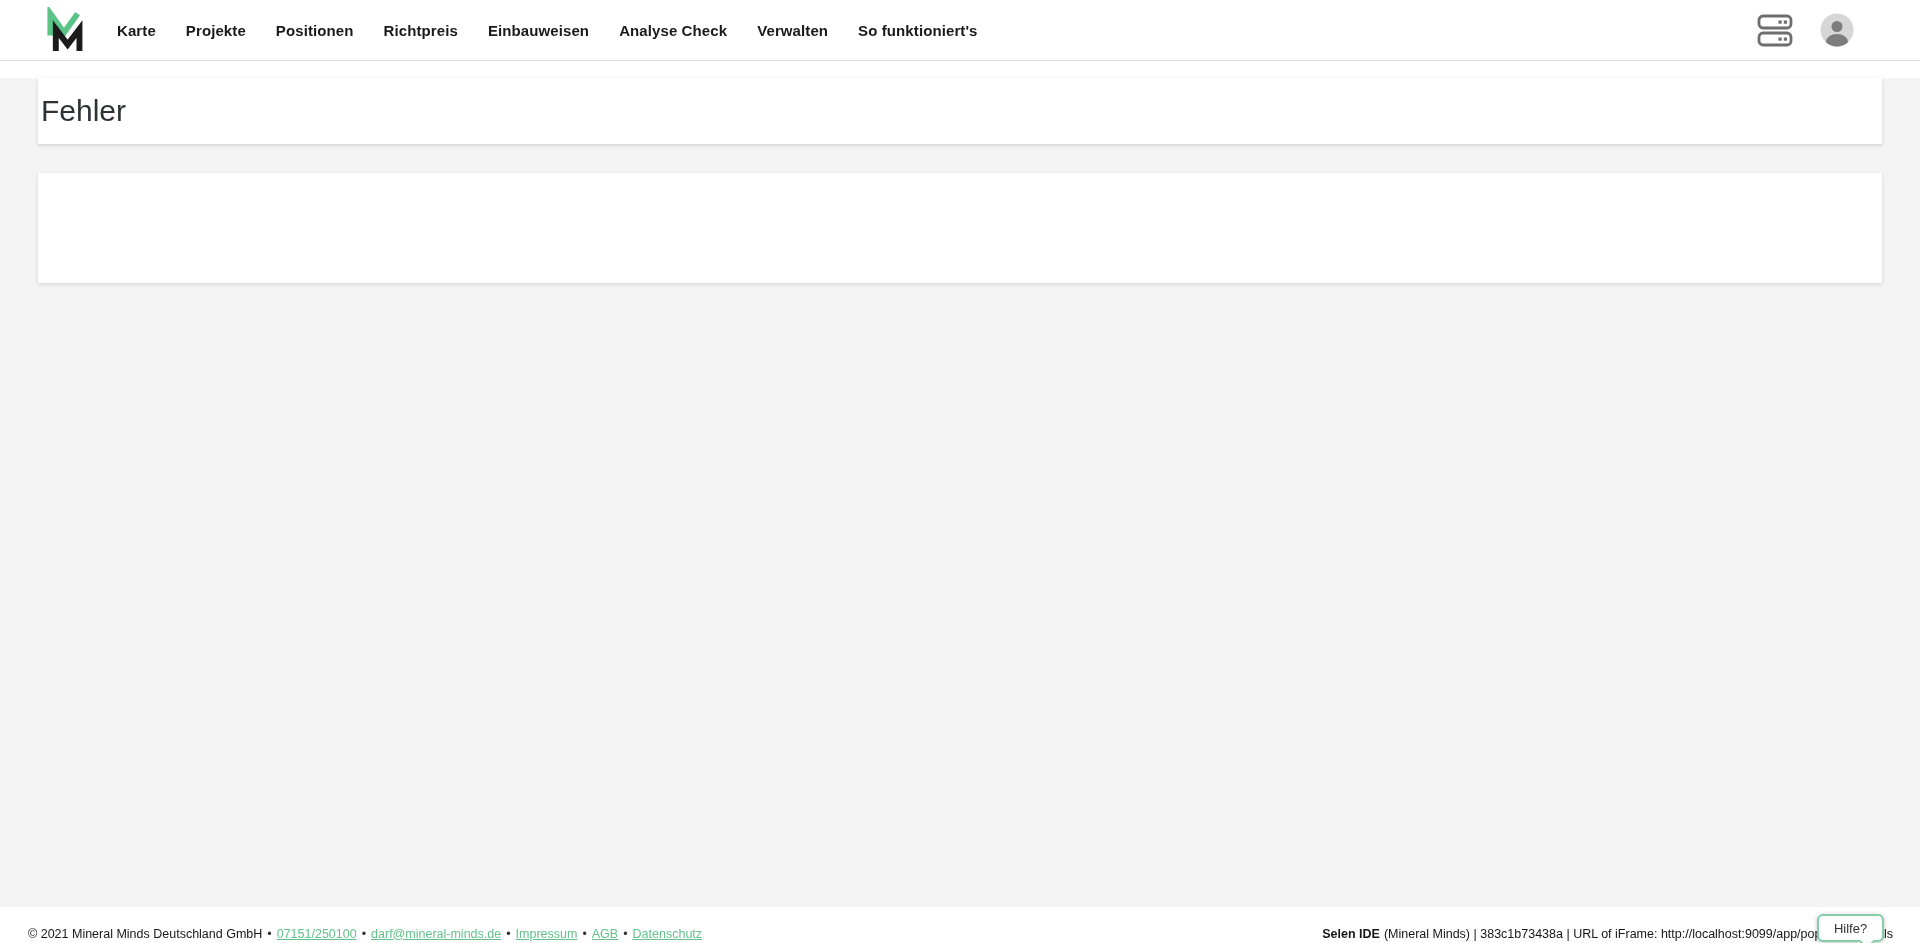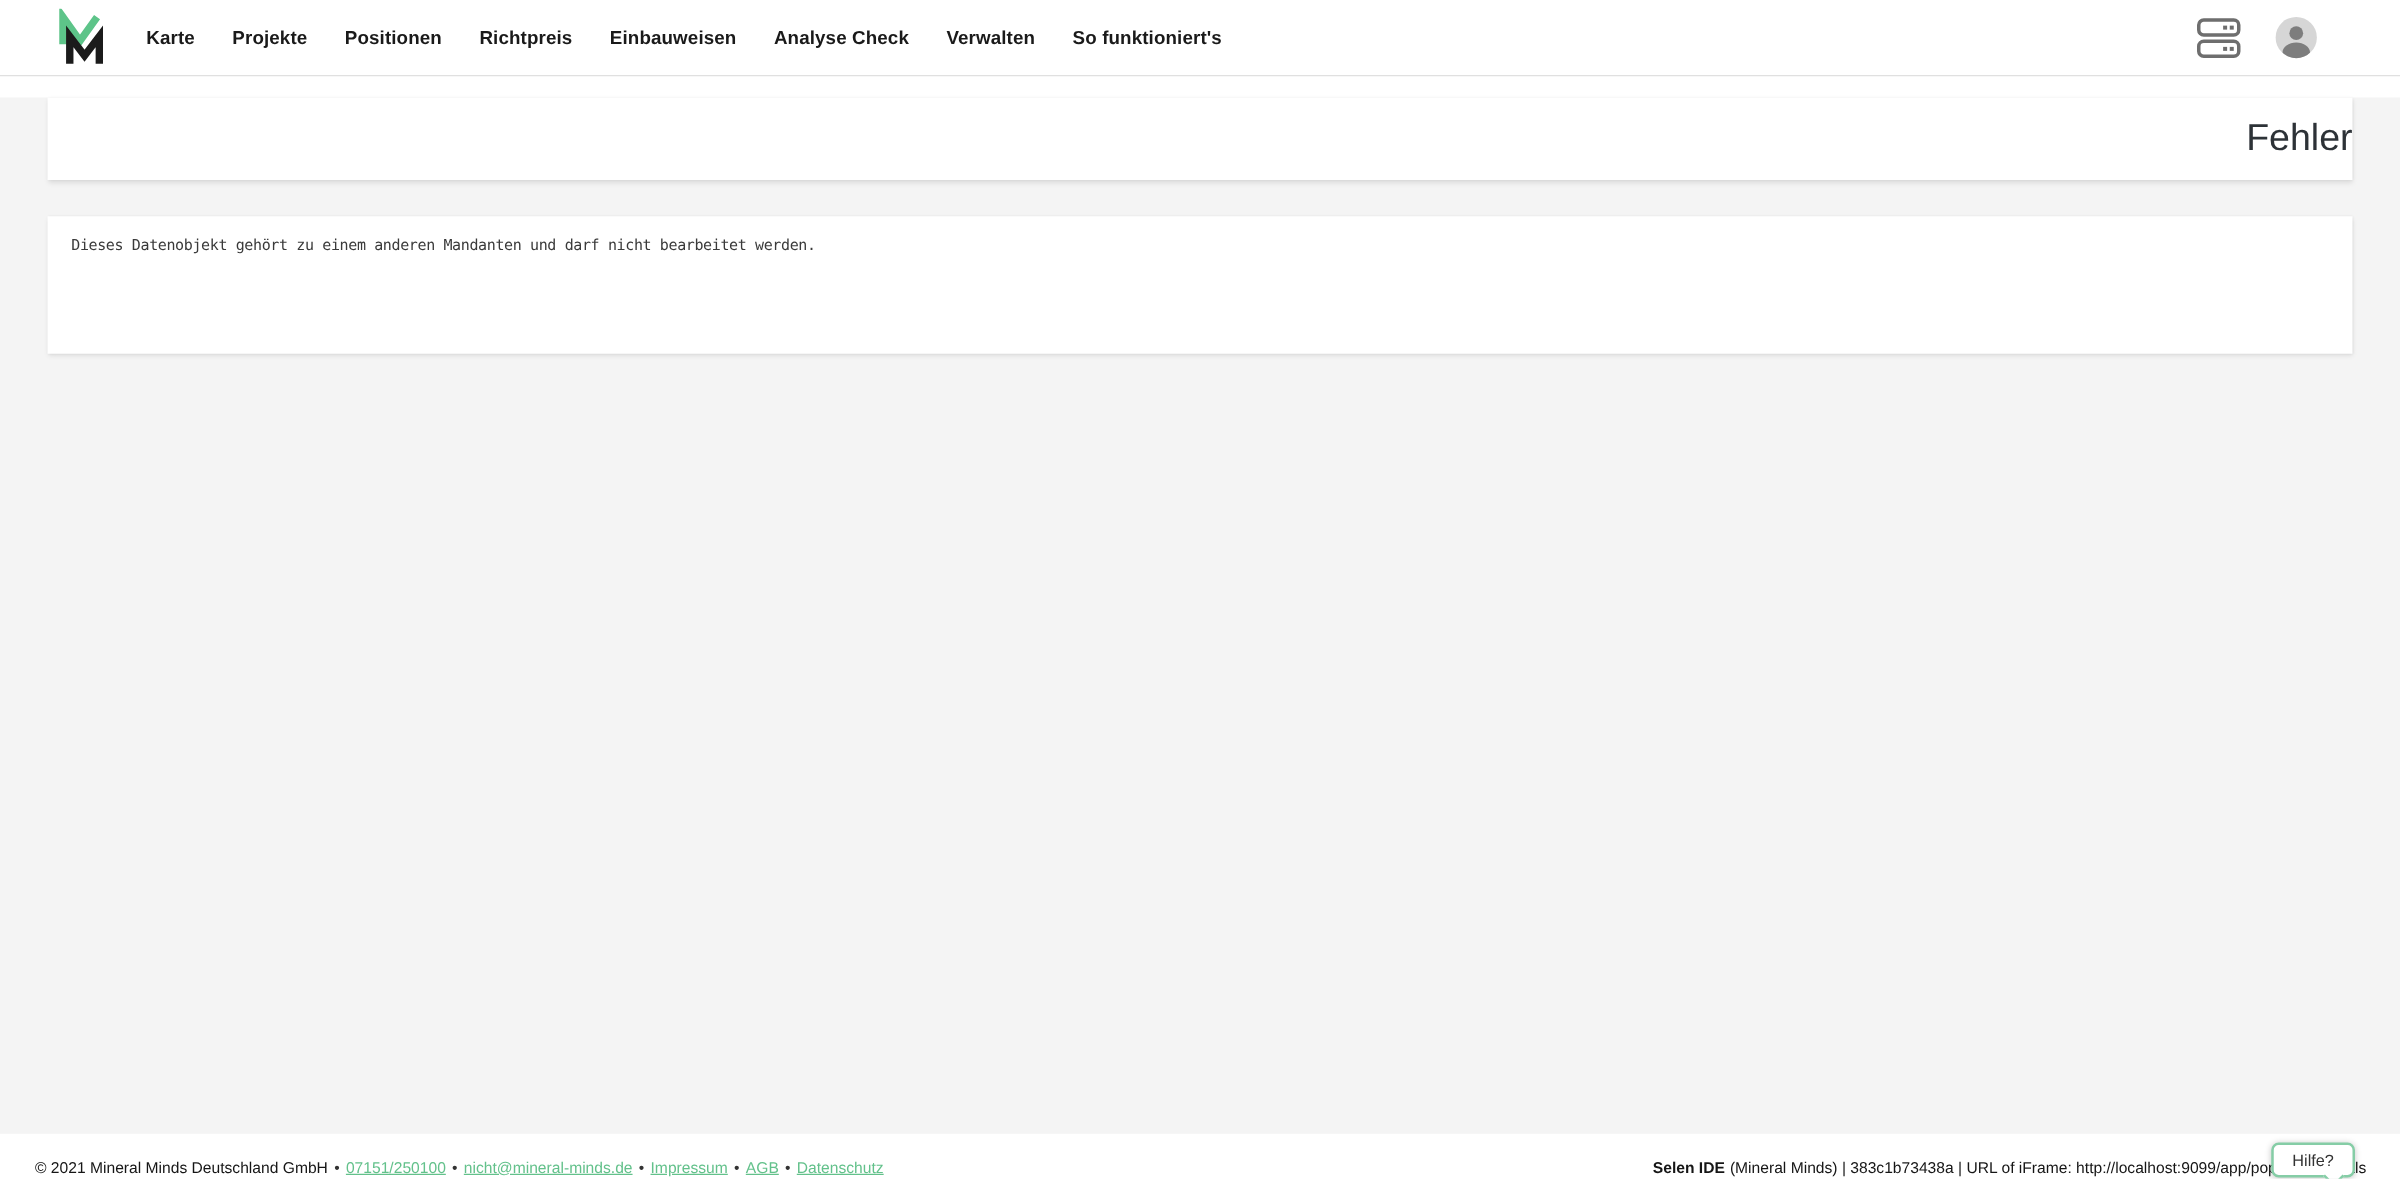--- a/index.html
+++ b/index.html
@@ -42,22 +42,21 @@
   .card {
     margin: 0 38px;
     background: #ffffff;
     box-shadow: 0 2px 4px rgba(0,0,0,0.10), 0 0 2px rgba(0,0,0,0.06);
   }
   .title-card {
     margin-top: 17px;
     height: 66px;
     display: flex;
     align-items: center;
-    padding-left: 17px;
-    justify-content: flex-end;
+    padding-left: 3px;
   }
   .title-card h1 {
     font-size: 30px;
     font-weight: 400;
     color: #2d3237;
   }
   .diag-card {
     margin-top: 29px;
     height: 110px;
     padding: 16px 19px;
@@ -182,35 +181,34 @@
     </button>
   </div>
 </header>
 
 <main>
   <section class="card title-card">
     <h1>Fehler</h1>
   </section>
 
   <section class="card diag-card">
-    <p>Dieses Datenobjekt gehört zu einem anderen Mandanten und darf nicht bearbeitet werden.</p>
   </section>
 
   <button class="help-bubble">
     <span>Hilfe?</span>
   </button>
 </main>
 
 <footer>
   <div class="footer-left">
     <span>© 2021 Mineral Minds Deutschland GmbH</span>
     <span class="sep">•</span>
     <a class="flink">07151/250100</a>
     <span class="sep">•</span>
-    <a class="flink">nicht@mineral-minds.de</a>
+    <a class="flink">darf@mineral-minds.de</a>
     <span class="sep">•</span>
     <a class="flink">Impressum</a>
     <span class="sep">•</span>
     <a class="flink">AGB</a>
     <span class="sep">•</span>
     <a class="flink">Datenschutz</a>
   </div>
   <div class="footer-right">
     <b>Selen IDE</b>
     <span class="details">(Mineral Minds) | 383c1b73438a | URL of iFrame: http://localhost:9099/app/pop/16/materials</span>

